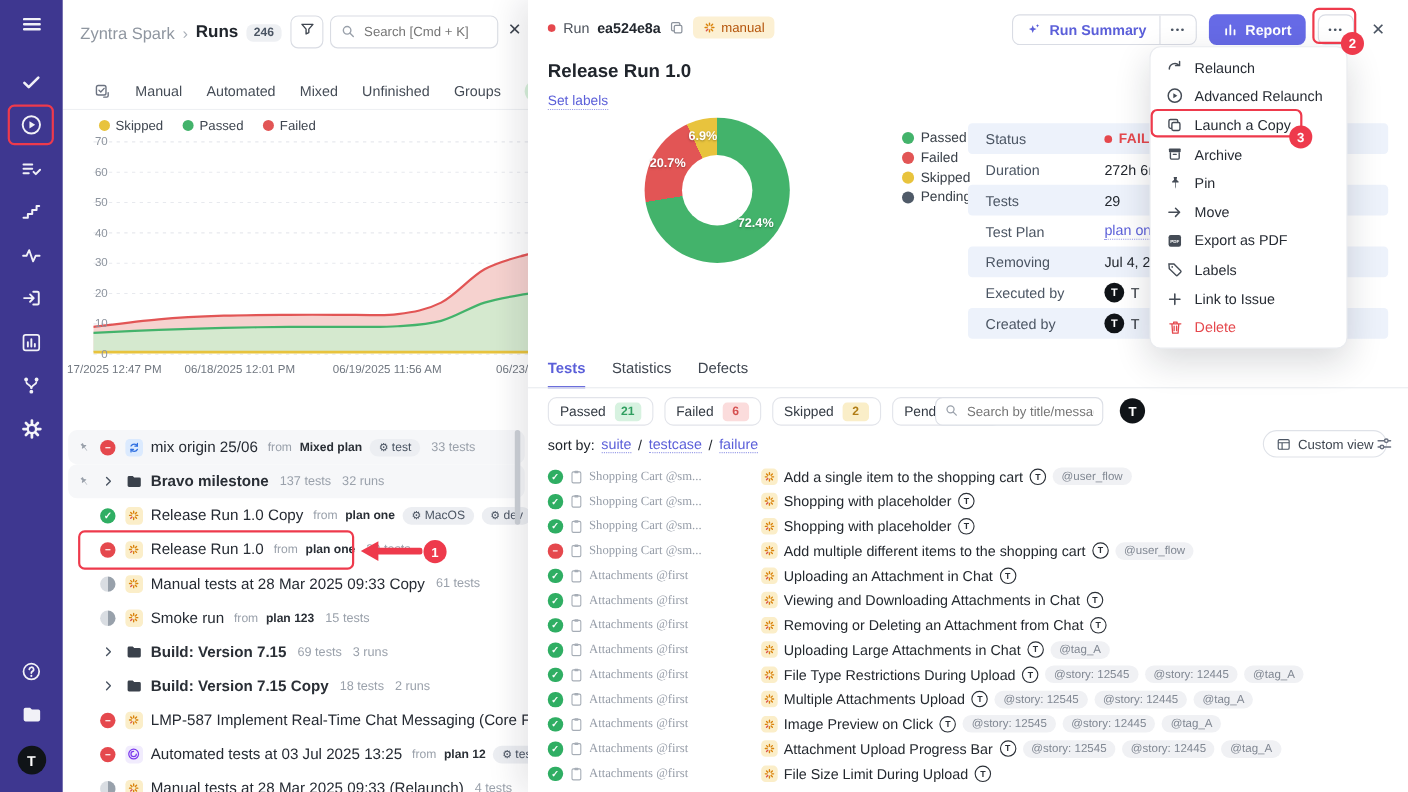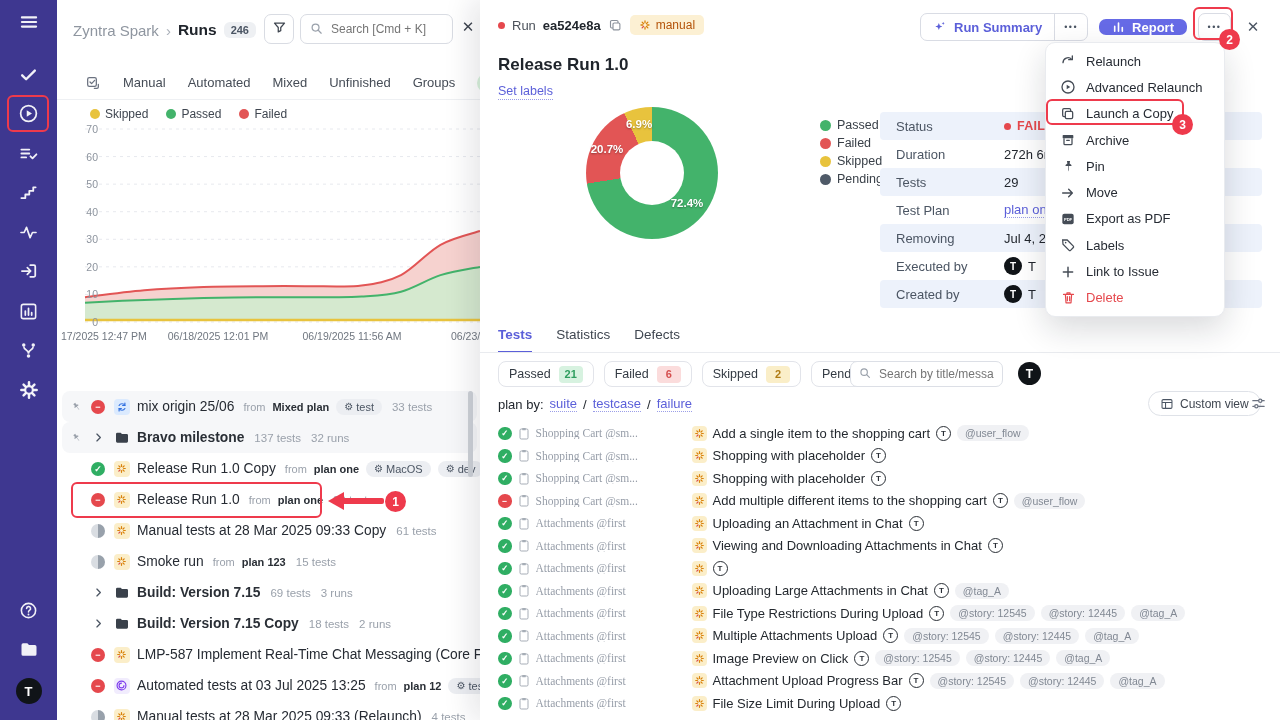--- a/index.html
+++ b/index.html
@@ -74,21 +74,21 @@
   .rp-runid{font-size:13px;font-weight:700;color:#22272e}
   .rp-copy{color:#8b929c;cursor:pointer;display:flex}
   .rp-typebadge{display:flex;align-items:center;gap:5px;background:#fcf0d3;border-radius:5px;padding:3px 9px;
     font-size:12px;color:#b45309}
   .rp-buttons{position:absolute;right:16px;top:13px;display:flex;align-items:center;gap:11px}
   .btn-group{display:flex;align-items:stretch;border:1px solid #d9dce4;border-radius:7px;overflow:hidden;height:28px;background:#fff}
   .btn-summary{display:flex;align-items:center;gap:7px;padding:0 12px;font-size:13px;font-weight:600;
     color:#5b5fd9;cursor:pointer}
   .btn-group .vdiv{width:1px;background:#d9dce4}
   .btn-more{display:flex;align-items:center;padding:0 9px;font-size:9px;letter-spacing:1.5px;color:#4b5563;cursor:pointer}
-  .btn-report{height:16px;display:flex;align-items:center;gap:7px;padding:0 13px;border-radius:7px;
+  .btn-report{height:28px;display:flex;align-items:center;gap:7px;padding:0 13px;border-radius:7px;
     background:#666ae6;color:#fff;font-size:13px;font-weight:600;cursor:pointer}
   .btn-more2{width:33px;height:28px;border:1px solid #d9dce4;border-radius:7px;display:flex;align-items:center;
     justify-content:center;font-size:9px;letter-spacing:1.5px;color:#4b5563;cursor:pointer;background:#fff}
   .rp-close{width:22px;height:22px;display:flex;align-items:center;justify-content:center;font-size:15px;color:#4b5563;cursor:pointer}
   .rp-title{position:absolute;left:18px;top:55px;font-size:17px;font-weight:700;color:#20252c}
   .rp-setlabels{position:absolute;left:18px;top:84px;font-size:12.5px;color:#5b5fd9;cursor:pointer;
     border-bottom:1px dotted #9b9ee8;padding-bottom:1px}
   .donut{position:absolute;left:106px;top:107px;width:132px;height:132px;border-radius:50%}
   .donut-hole{position:absolute;left:34px;top:34px;width:64px;height:64px;border-radius:50%;background:#fff}
   .donut-label{position:absolute;transform:translate(-50%,-50%);color:#fff;font-size:11.5px;font-weight:700;
@@ -696,21 +696,21 @@
   <div class="rp-search">
     <span class="mag"><svg width="14" height="14" viewBox="0 0 24 24">
           <circle cx="10.5" cy="10.5" r="5.5" fill="none" stroke="currentColor" stroke-width="2"></circle>
           <path d="M14.8 14.8L19.5 19.5" stroke="currentColor" stroke-width="2" stroke-linecap="round"></path>
         </svg></span>
     <input type="text" placeholder="Search by title/message" style="">
   </div>
   <div class="rp-avatar">T</div>
 
   <div class="sort-row" id="sortRow">
-      <span>plan by:</span>
+      <span>sort by:</span>
       <span class="sort-link">suite</span>
       <span>/</span>
       <span class="sort-link">testcase</span>
       <span>/</span>
       <span class="sort-link">failure</span>
     </div>
   <div class="custom-view">
     <span style="display:flex;color:#4b5563">
         <svg width="14" height="14" viewBox="0 0 24 24">
           <rect x="3.5" y="4.5" width="17" height="15" rx="2" fill="none" stroke="currentColor" stroke-width="1.8"></rect>
@@ -860,20 +860,21 @@
         </span>
         <span class="t-suite">Attachments @first</span>
         <span class="t-type">
           <svg width="11" height="11" viewBox="0 0 24 24">
             <g stroke-linecap="round" stroke-width="2.7" fill="none">
               <path d="M12 3.8v3.6M12 16.6v3.6M3.8 12h3.6M16.6 12h3.6M6.2 6.2l2.5 2.5M15.3 15.3l2.5 2.5M17.8 6.2l-2.5 2.5" stroke="#d9820b"></path>
               <path d="M6.2 17.8l2.5-2.5" stroke="#d9534f"></path>
             </g>
           </svg>
         </span>
+        <span class="t-title">Removing or Deleting an Attachment from Chat</span>
         <span class="t-avatar">T</span>
       </div>
       <div class="test-row">
         <span class="t-status" style="background: rgb(47, 174, 99);">✓</span>
         <span class="t-clip">
           <svg width="12" height="13" viewBox="0 0 24 26">
             <rect x="4" y="4" width="16" height="20" rx="2.5" fill="none" stroke="currentColor" stroke-width="2"></rect>
             <rect x="8.5" y="2" width="7" height="4.5" rx="1" fill="currentColor"></rect>
           </svg>
         </span>

